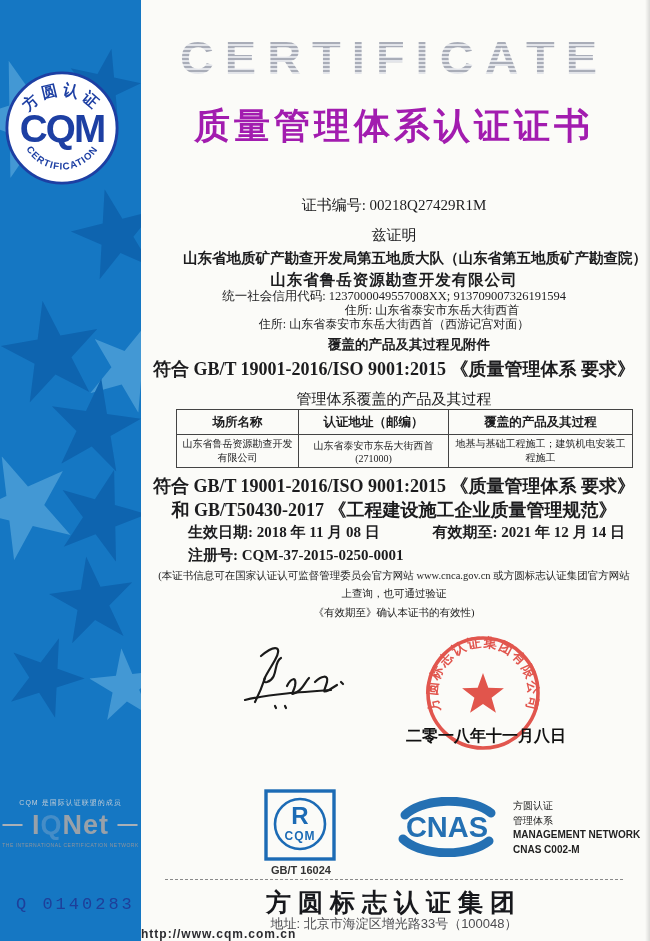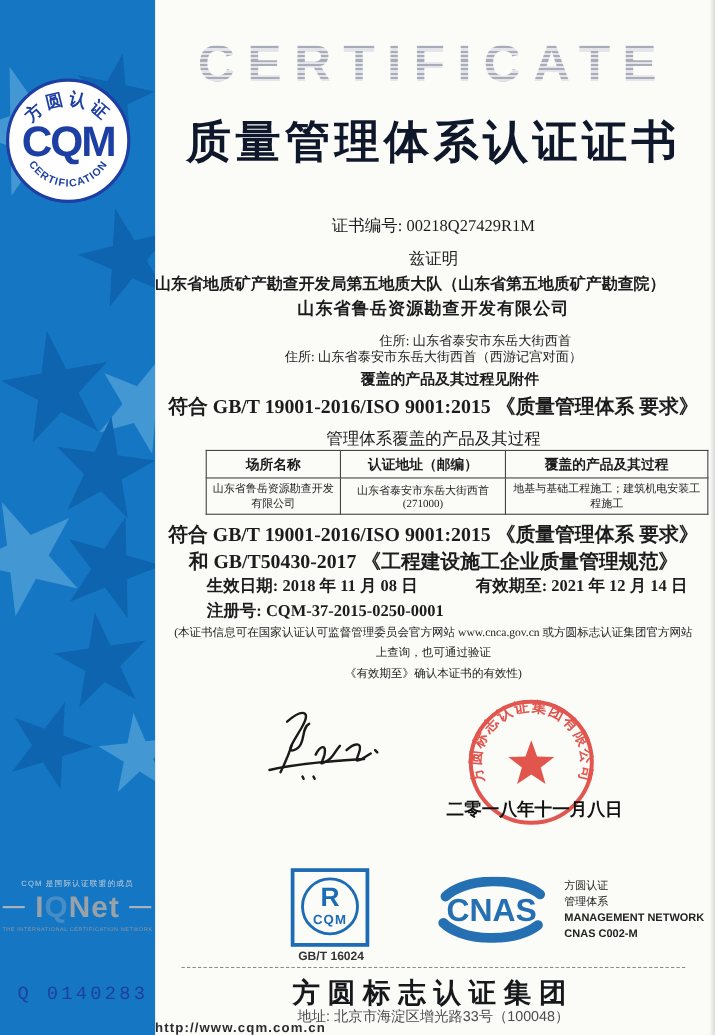--- a/index.html
+++ b/index.html
@@ -37,34 +37,34 @@
 
   .cert-en { position:absolute; left:0; top:30px; width:100%; text-align:center;
     font-family:"Liberation Sans", sans-serif; font-weight:bold;
     font-size:47px; letter-spacing:11px; color:#b6bac4;
     background:repeating-linear-gradient(180deg,#a9adb8 0 2px,#e3e5ea 2px 4px);
     -webkit-background-clip:text; background-clip:text; }
   @supports (-webkit-background-clip:text){ .cert-en{ color:transparent; } }
 
   .title-zh { position:absolute; left:0; top:102px; width:100%; text-align:center;
     font-family:"Liberation Sans", sans-serif; font-weight:bold;
-    font-size:41px; letter-spacing:4px; color:#0f172a; }
+    font-size:36px; letter-spacing:4px; color:#a21caf; }
 
   .certno   { position:absolute; left:0; top:196px; width:100%; text-align:center; font-size:15px; }
   .declare  { position:absolute; left:0; top:226px; width:100%; text-align:center; font-size:15px; }
-  .company1 { position:absolute; left:0; top:249px; width:100%; text-align:left; font-size:14.5px; font-weight:bold; }
+  .company1 { position:absolute; left:0; top:249px; width:100%; text-align:right; font-size:14.5px; font-weight:bold; }
   .company2 { position:absolute; left:0; top:270px; width:100%; text-align:center; font-size:15.5px; font-weight:bold; letter-spacing:1px; }
   .credit   { position:absolute; left:0; top:288px; width:100%; text-align:center; font-size:12.5px; }
   .addr1    { position:absolute; left:0; top:302px; width:100%; text-align:center; font-size:12px;margin-left:38px; }
   .addr2    { position:absolute; left:0; top:316px; width:100%; text-align:center; font-size:12px; }
   .covnote  { position:absolute; left:0; top:336px; width:100%; text-align:center; font-size:13.5px; font-weight:bold;padding-left:30px; }
   .std1     { position:absolute; left:0; top:357px; width:100%; text-align:center; font-size:18px; font-weight:bold; }
   .tbl-title{ position:absolute; left:0; top:390px; width:100%; text-align:center; font-size:15px; }
 
-  table.scope { position:absolute; left:46px; top:409px; width:456px;
+  table.scope { position:absolute; left:35px; top:409px; width:456px;
     border-collapse:collapse; table-layout:fixed; }
   table.scope th, table.scope td { border:1px solid #444; text-align:center; vertical-align:middle; }
   table.scope th { font-size:12.5px; font-weight:bold; height:25px; font-family:"Liberation Sans", sans-serif; }
   table.scope td { font-size:10px; height:32px; padding:2px 4px; }
   .c1{ width:122px; } .c2{ width:150px; } .c3{ width:184px; }
 
   .std2 { position:absolute; left:0; top:474px; width:100%; text-align:center; font-size:18px; font-weight:bold; }
   .std3 { position:absolute; left:0; top:498px; width:100%; text-align:center; font-size:18px; font-weight:bold; }
 
   .dates { position:absolute; left:0; top:523px; width:100%; display:flex;
@@ -142,20 +142,21 @@
   <div class="main">
 
     <div class="cert-en">CERTIFICATE</div>
     <div class="title-zh">质量管理体系认证证书</div>
 
     <div class="certno"><span>证书编号:</span> <span>00218Q27429R1M</span></div>
 
     <div class="declare">兹证明</div>
     <div class="company1">山东省地质矿产勘查开发局第五地质大队（山东省第五地质矿产勘查院）</div>
     <div class="company2">山东省鲁岳资源勘查开发有限公司</div>
+    <div class="credit">统一社会信用代码: 1237000049557008XX; 913709007326191594</div>
     <div class="addr1">住所: 山东省泰安市东岳大街西首</div>
     <div class="addr2">住所: 山东省泰安市东岳大街西首（西游记宫对面）</div>
     <div class="covnote">覆盖的产品及其过程见附件</div>
 
     <div class="std1">符合 GB/T 19001-2016/ISO 9001:2015 《质量管理体系 要求》</div>
     <div class="tbl-title">管理体系覆盖的产品及其过程</div>
 
     <table class="scope">
       <colgroup>
           <col class="c1">

